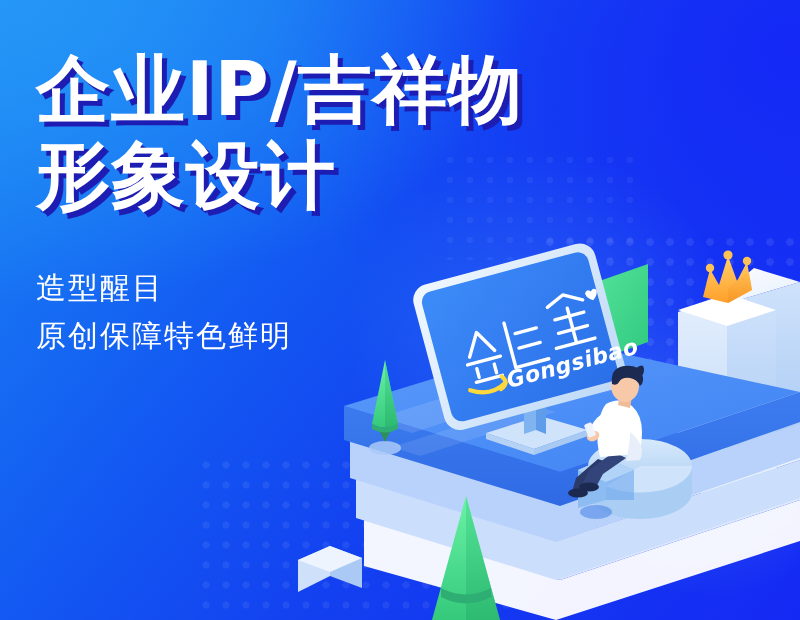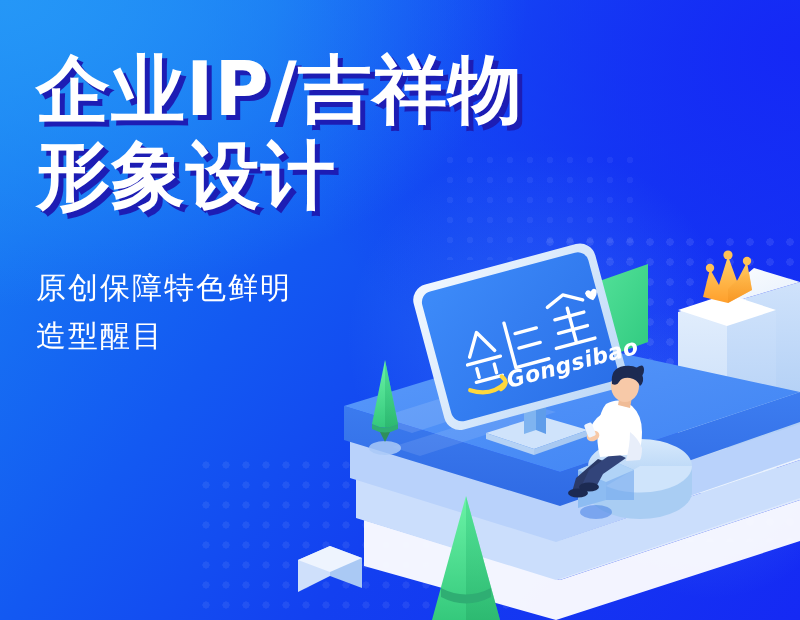--- a/index.html
+++ b/index.html
@@ -287,18 +287,18 @@
         <polygon points="298,560 330,546 362,558 330,572" fill="#eef4fe"></polygon>
       </g>
     </svg>
   </div>
 
   <div id="text-block">
     <div class="headline" id="headline-1">企业IP/吉祥物</div>
     <div class="headline" id="headline-2">形象设计</div>
 
     <div id="sub-list">
+      <div class="subline">造型醒目</div>
       <div class="subline">原创保障特色鲜明</div>
-      <div class="subline">造型醒目</div>
     </div>
   </div>
 
 </div>
 
 </body></html>

